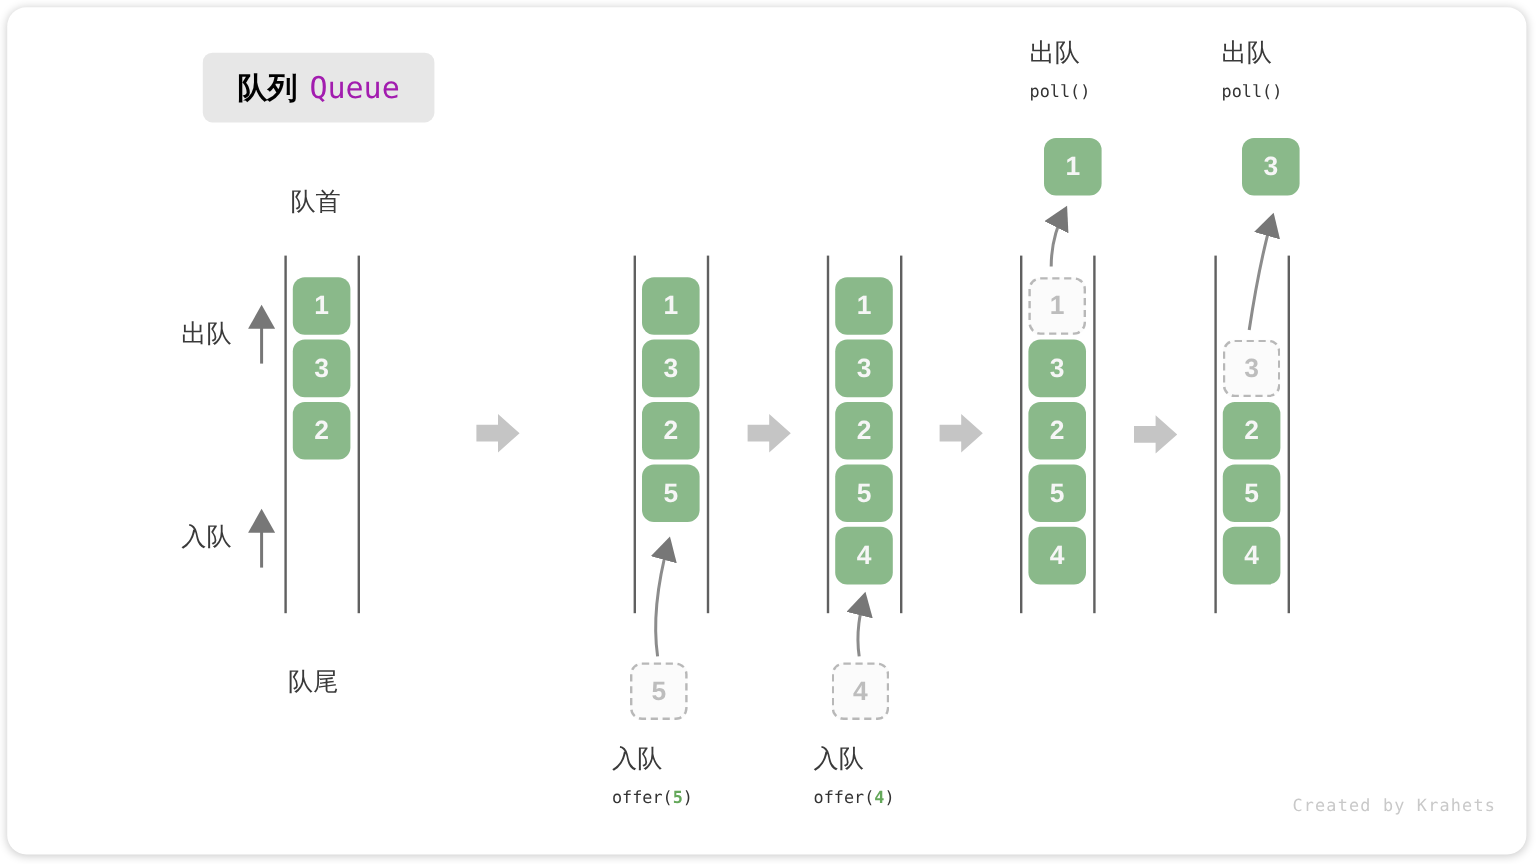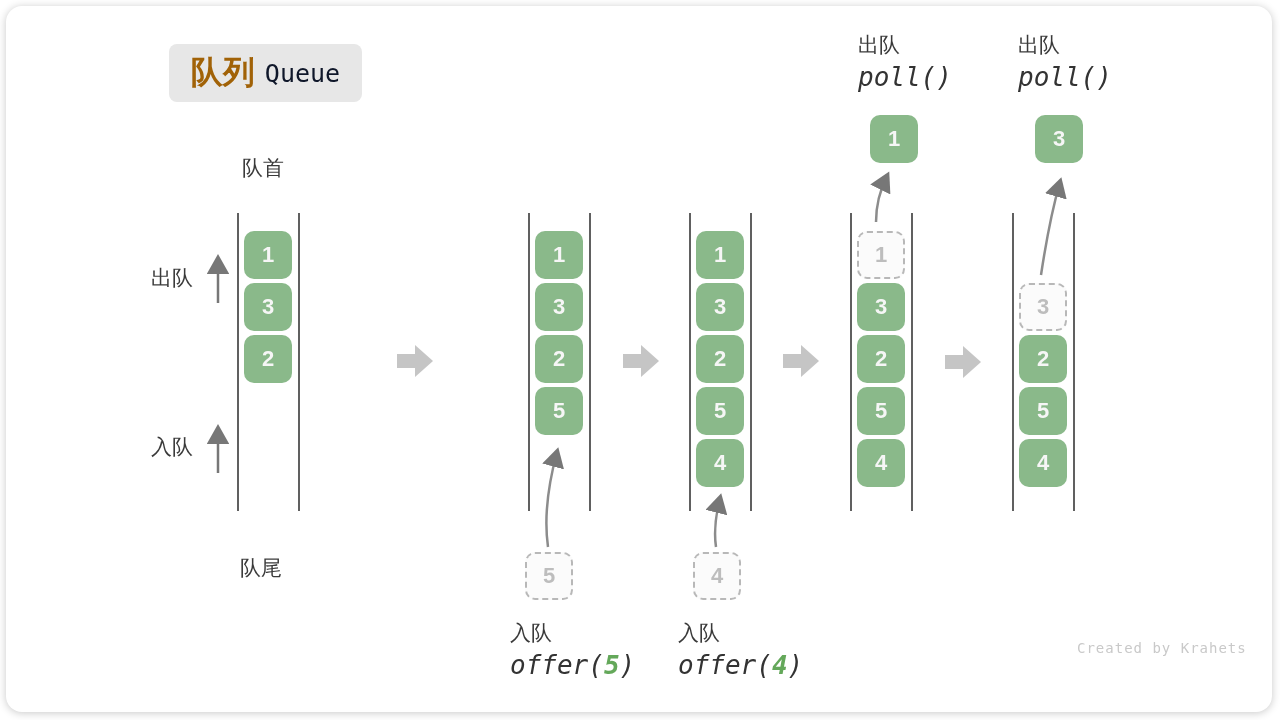--- a/index.html
+++ b/index.html
@@ -3,36 +3,36 @@
 <meta charset="utf-8">
 <style>
   html,body{margin:0;padding:0;width:1280px;height:720px;background:#ffffff;overflow:hidden;
     font-family:"Liberation Sans", sans-serif;}
   #card{position:absolute;left:6px;top:6px;width:1266px;height:706px;background:#ffffff;
     border-radius:16px;box-shadow:0 1px 8px rgba(0,0,0,0.22);}
   .abs{position:absolute;}
   
   #title-badge{left:169px;top:44px;width:193px;height:58px;background:#e7e7e7;border-radius:8px;
     display:flex;align-items:center;justify-content:center;gap:10px;}
-  #title-badge .zh{font-size:32px;font-weight:700;color:#a16207;}
-  #title-badge .en{font-family:"DejaVu Sans Mono", monospace;font-size:25px;color:#0f172a;}
+  #title-badge .zh{font-size:25px;font-weight:700;color:#000000;}
+  #title-badge .en{font-family:"DejaVu Sans Mono", monospace;font-size:25px;color:#a21caf;}
   
   .cn-label{font-size:21px;font-weight:400;color:#3a3a3a;white-space:nowrap;}
-  .code{font-family:"DejaVu Sans Mono", monospace;font-size:26px;color:#333333;white-space:nowrap;font-style:italic;}
+  .code{font-family:"DejaVu Sans Mono", monospace;font-size:14px;color:#333333;white-space:nowrap;}
   .code .arg{color:#64a85a;font-weight:700;}
   
   .wall{width:2px;height:298px;top:213px;background:#606060;}
   
   .cell{width:48px;height:48px;border-radius:10px;background:#8ab98a;
     display:flex;align-items:center;justify-content:center;
     font-size:22px;font-weight:700;color:#f6f6f6;}
   .cell.dashed{background:#fbfbfb;border:2px dashed #b8b8b8;color:#bdbdbd;
     width:44px;height:44px;}
   
-  #watermark{left:1077px;top:640px;font-family:"DejaVu Sans Mono", monospace;
+  #watermark{left:1077px;top:664px;font-family:"DejaVu Sans Mono", monospace;
     font-size:14px;color:#c9c9c9;letter-spacing:1px;}
   svg{position:absolute;left:0;top:0;}
   .op-block{line-height:33px;}
 </style>
 </head>
 <body>
 
 <div id="card"></div>
 
 <div id="title-badge" class="abs">

